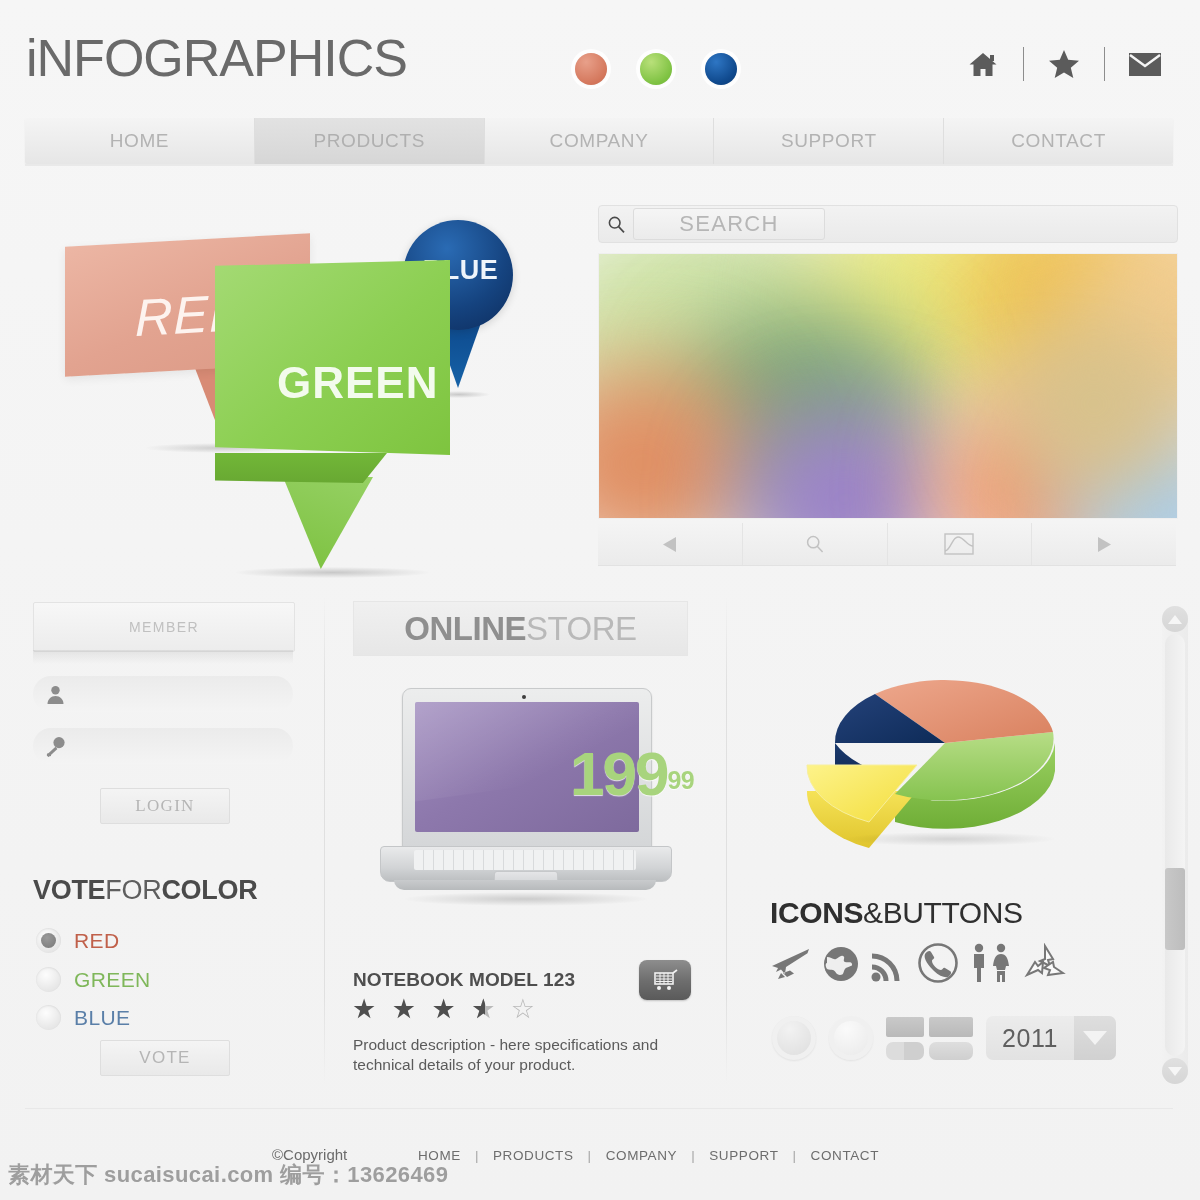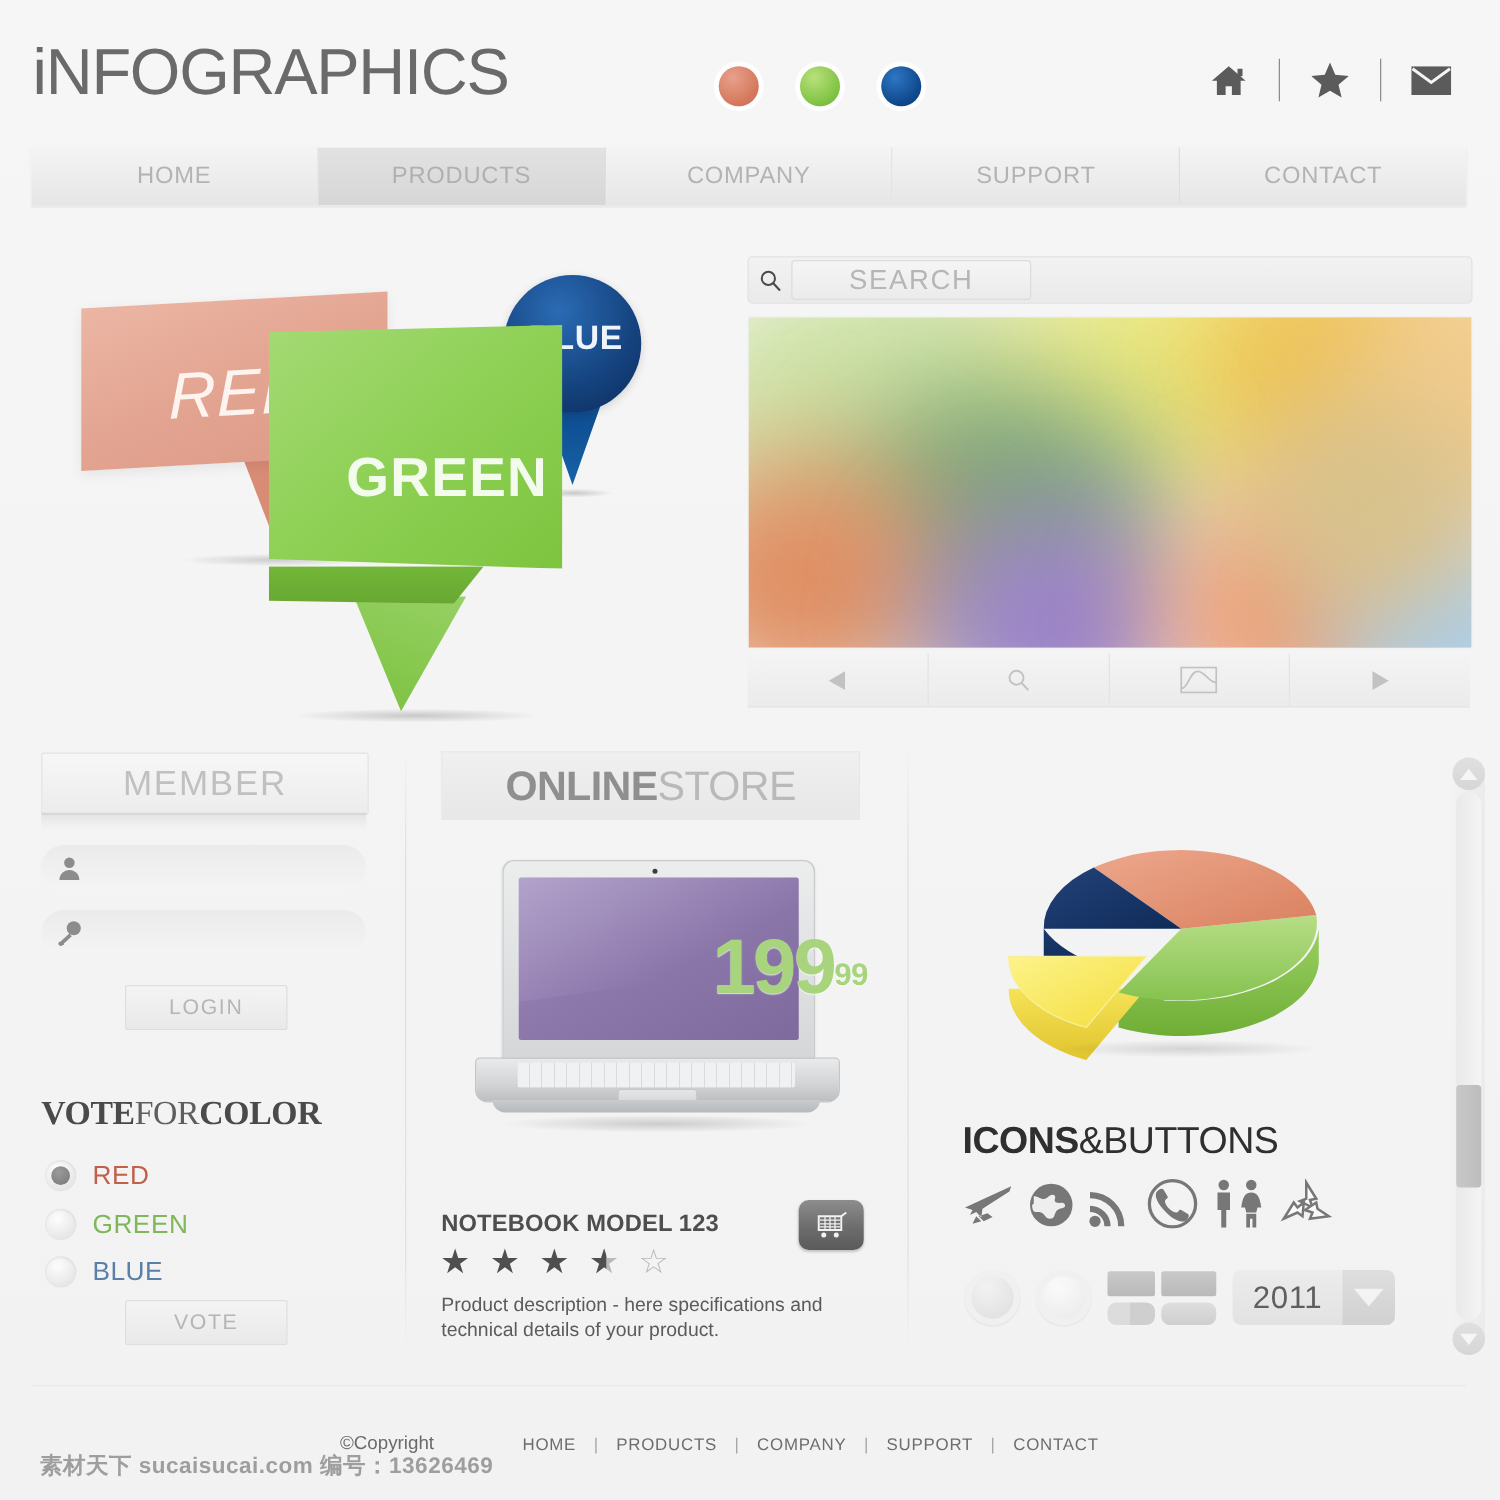--- a/index.html
+++ b/index.html
@@ -101,36 +101,36 @@
   .slider-ctrl .sb:last-child{border-right:none;}
 
   
   .cols{position:absolute;left:0;top:588px;width:1200px;height:510px;}
   .vdiv{position:absolute;top:8px;width:1px;height:488px;
     background:linear-gradient(180deg,rgba(0,0,0,0),#e0e0e0 18%,#e0e0e0 82%,rgba(0,0,0,0));}
 
   
   .member-hdr{position:absolute;left:33px;top:14px;width:260px;height:48px;border-radius:2px;
     background:linear-gradient(180deg,#f7f7f7,#ececec);border:1px solid #e3e3e3;
-    display:flex;align-items:center;justify-content:center;font-size:28px;letter-spacing:1.4px;color:#c0c0c0;}
+    display:flex;align-items:center;justify-content:center;font-size:14px;letter-spacing:1.4px;color:#c0c0c0;}
   .member-hdr-shadow{position:absolute;left:33px;top:62px;width:260px;height:14px;
     background:linear-gradient(180deg,rgba(0,0,0,.07),rgba(0,0,0,0));}
   .field{position:absolute;left:33px;width:260px;height:36px;border-radius:18px;
     background:linear-gradient(180deg,#ebebeb,#f4f4f4);display:flex;align-items:center;}
   .field .fic{width:44px;display:flex;align-items:center;justify-content:center;color:#8c8c8c;}
   .field input{flex:1;border:none;background:transparent;outline:none;font-size:15px;color:#777;
     font-family:"Liberation Sans",sans-serif;padding-right:14px;}
   .f-user{top:88px;}
   .f-pass{top:140px;}
   .btn-gray{border-radius:2px;background:linear-gradient(180deg,#f4f4f4,#e9e9e9);
     border:1px solid #dedede;color:#b5b5b5;display:flex;align-items:center;justify-content:center;
     cursor:pointer;letter-spacing:1.3px;}
-  .login-btn{position:absolute;left:100px;top:200px;width:128px;height:34px;font-size:17px;}
-
-  .vote-title{position:absolute;left:33px;top:287px;font-size:27px;color:#4a4a4a;letter-spacing:-.3px;font-family:Liberation Serif, serif;}
+  .login-btn{position:absolute;left:100px;top:200px;width:128px;height:34px;font-size:17px;font-family:Liberation Serif, serif;}
+
+  .vote-title{position:absolute;left:33px;top:287px;font-size:27px;color:#4a4a4a;letter-spacing:-.3px;}
   .vote-title b{font-weight:700;}
   .vote-title span{font-weight:400;color:#5e5e5e;}
   .vopt{position:absolute;left:36px;display:flex;align-items:center;gap:13px;cursor:pointer;}
   .vradio{width:25px;height:25px;border-radius:50%;
     background:radial-gradient(circle at 40% 32%,#fdfdfd,#e6e6e6 72%,#dcdcdc);
     box-shadow:inset 0 1px 2px rgba(0,0,0,.08);display:flex;align-items:center;justify-content:center;}
   .vradio.on::after{content:"";width:15px;height:15px;border-radius:50%;
     background:radial-gradient(circle at 40% 32%,#9a9a9a,#787878);}
   .vlabel{font-size:21px;letter-spacing:.4px;}
   .v-red{top:340px;} .v-green{top:379px;} .v-blue{top:417px;}
@@ -229,22 +229,22 @@
 
   
   .footer{position:absolute;left:0;top:1108px;width:1200px;height:92px;}
   .foot-div{position:absolute;left:25px;top:0;width:1148px;height:1px;background:#e8e8e8;}
   .copy{position:absolute;left:272px;top:38px;font-size:15px;color:#6b6b6b;}
   .foot-nav{position:absolute;left:418px;top:40px;display:flex;align-items:center;gap:0;
     font-size:13.5px;letter-spacing:.6px;color:#6d6d6d;}
   .foot-nav a{color:#6d6d6d;text-decoration:none;cursor:pointer;}
   .foot-nav .fsep{margin:0 14px;color:#a6a6a6;}
 
-  .watermark{position:absolute;left:8px;top:1160px;font-size:18px;color:#9a9a9a;
-    font-weight:700;letter-spacing:.4px;white-space:nowrap;opacity:.95;margin-left:24px;}
+  .watermark{position:absolute;left:8px;top:1160px;font-size:22px;color:#9a9a9a;
+    font-weight:700;letter-spacing:.4px;white-space:nowrap;opacity:.95;}
 </style>
 </head>
 <body>
 
 <div class="page">
 
   <div class="header">
     <div class="logo"><span class="i">i</span><span>NFOGRAPHICS</span></div>
 
     <div class="dots">

